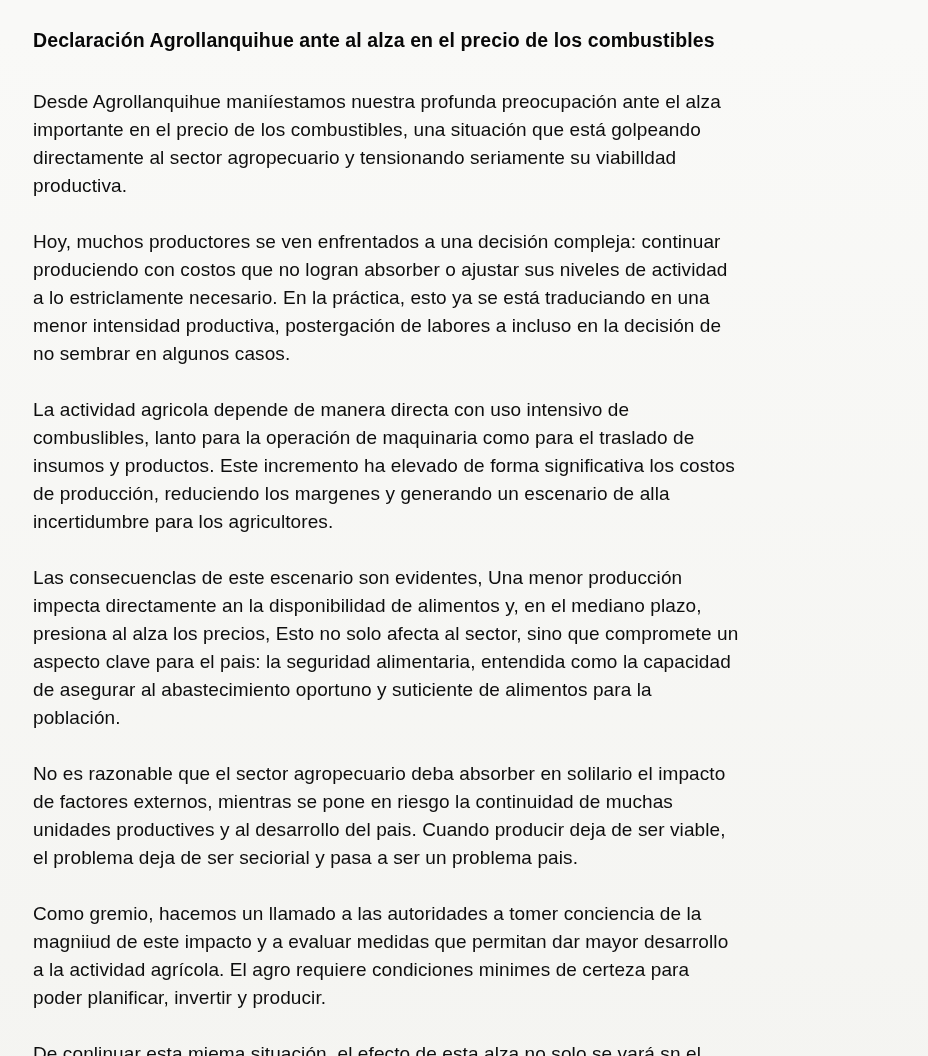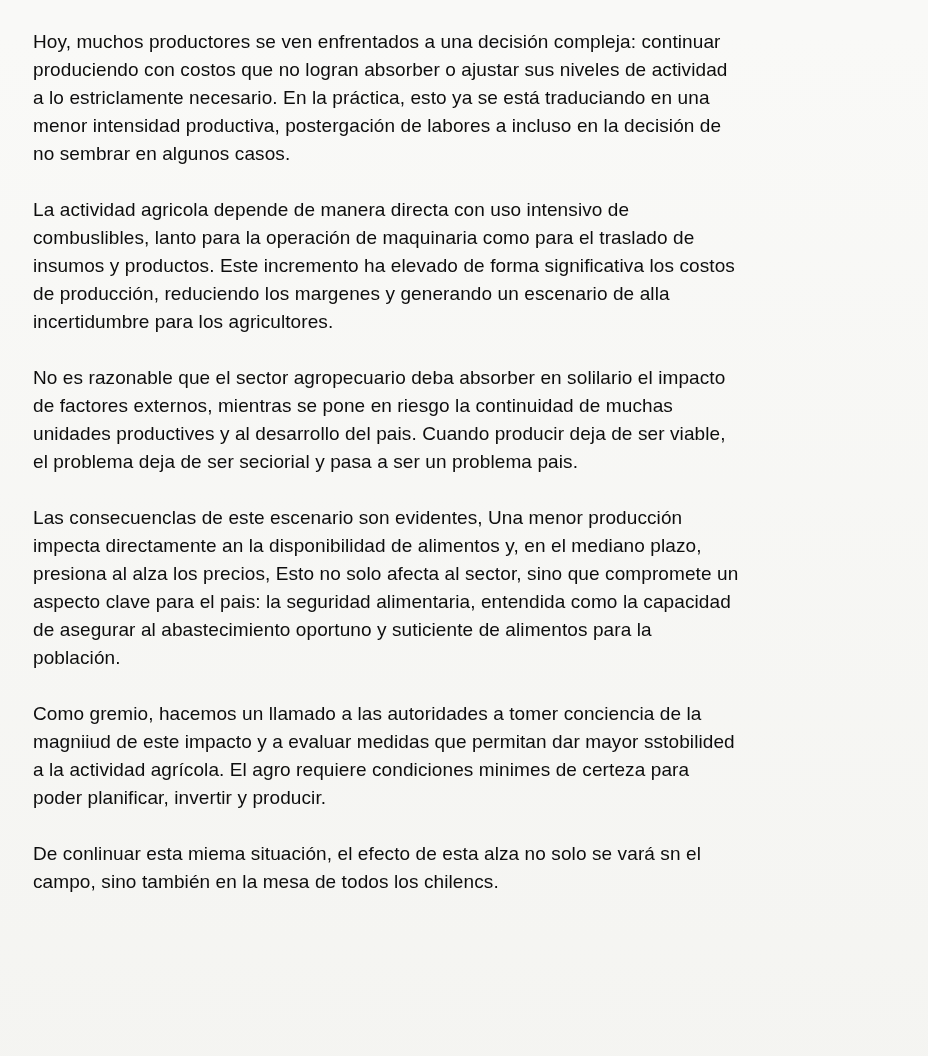--- a/index.html
+++ b/index.html
@@ -42,46 +42,51 @@
     color: #0d0d0d;
   }
   .doc-paragraph:last-child {
     margin-bottom: 0;
   }
 </style>
 </head>
 <body>
 
 <div class="doc-page">
+  <h1 class="doc-title">Declaración Agrollanquihue ante al alza en el precio de los combustibles</h1>
 
+  <p class="doc-paragraph">Desde Agrollanquihue maniíestamos nuestra profunda preocupación ante el alza
+importante en el precio de los combustibles, una situación que está golpeando
+directamente al sector agropecuario y tensionando seriamente su viabilldad
+productiva.</p>
 
   <p class="doc-paragraph">Hoy, muchos productores se ven enfrentados a una decisión compleja: continuar
 produciendo con costos que no logran absorber o ajustar sus niveles de actividad
 a lo estriclamente necesario. En la práctica, esto ya se está traduciando en una
 menor intensidad productiva, postergación de labores a incluso en la decisión de
 no sembrar en algunos casos.</p>
 
   <p class="doc-paragraph">La actividad agricola depende de manera directa con uso intensivo de
 combuslibles, lanto para la operación de maquinaria como para el traslado de
 insumos y productos. Este incremento ha elevado de forma significativa los costos
 de producción, reduciendo los margenes y generando un escenario de alla
 incertidumbre para los agricultores.</p>
 
-  <p class="doc-paragraph">No es razonable que el sector agropecuario deba absorber en solilario el impacto
-de factores externos, mientras se pone en riesgo la continuidad de muchas
-unidades productives y al desarrollo del pais. Cuando producir deja de ser viable,
-el problema deja de ser seciorial y pasa a ser un problema pais.</p>
-
   <p class="doc-paragraph">Las consecuenclas de este escenario son evidentes, Una menor producción
 impecta directamente an la disponibilidad de alimentos y, en el mediano plazo,
 presiona al alza los precios, Esto no solo afecta al sector, sino que compromete un
 aspecto clave para el pais: la seguridad alimentaria, entendida como la capacidad
 de asegurar al abastecimiento oportuno y suticiente de alimentos para la
 población.</p>
 
+  <p class="doc-paragraph">No es razonable que el sector agropecuario deba absorber en solilario el impacto
+de factores externos, mientras se pone en riesgo la continuidad de muchas
+unidades productives y al desarrollo del pais. Cuando producir deja de ser viable,
+el problema deja de ser seciorial y pasa a ser un problema pais.</p>
+
   <p class="doc-paragraph">Como gremio, hacemos un llamado a las autoridades a tomer conciencia de la
-magniiud de este impacto y a evaluar medidas que permitan dar mayor sstobilided
+magniiud de este impacto y a evaluar medidas que permitan dar mayor desarrollo
 a la actividad agrícola. El agro requiere condiciones minimes de certeza para
 poder planificar, invertir y producir.</p>
 
   <p class="doc-paragraph">De conlinuar esta miema situación, el efecto de esta alza no solo se vará sn el
 campo, sino también en la mesa de todos los chilencs.</p>
 </div>
 
 </body></html>

